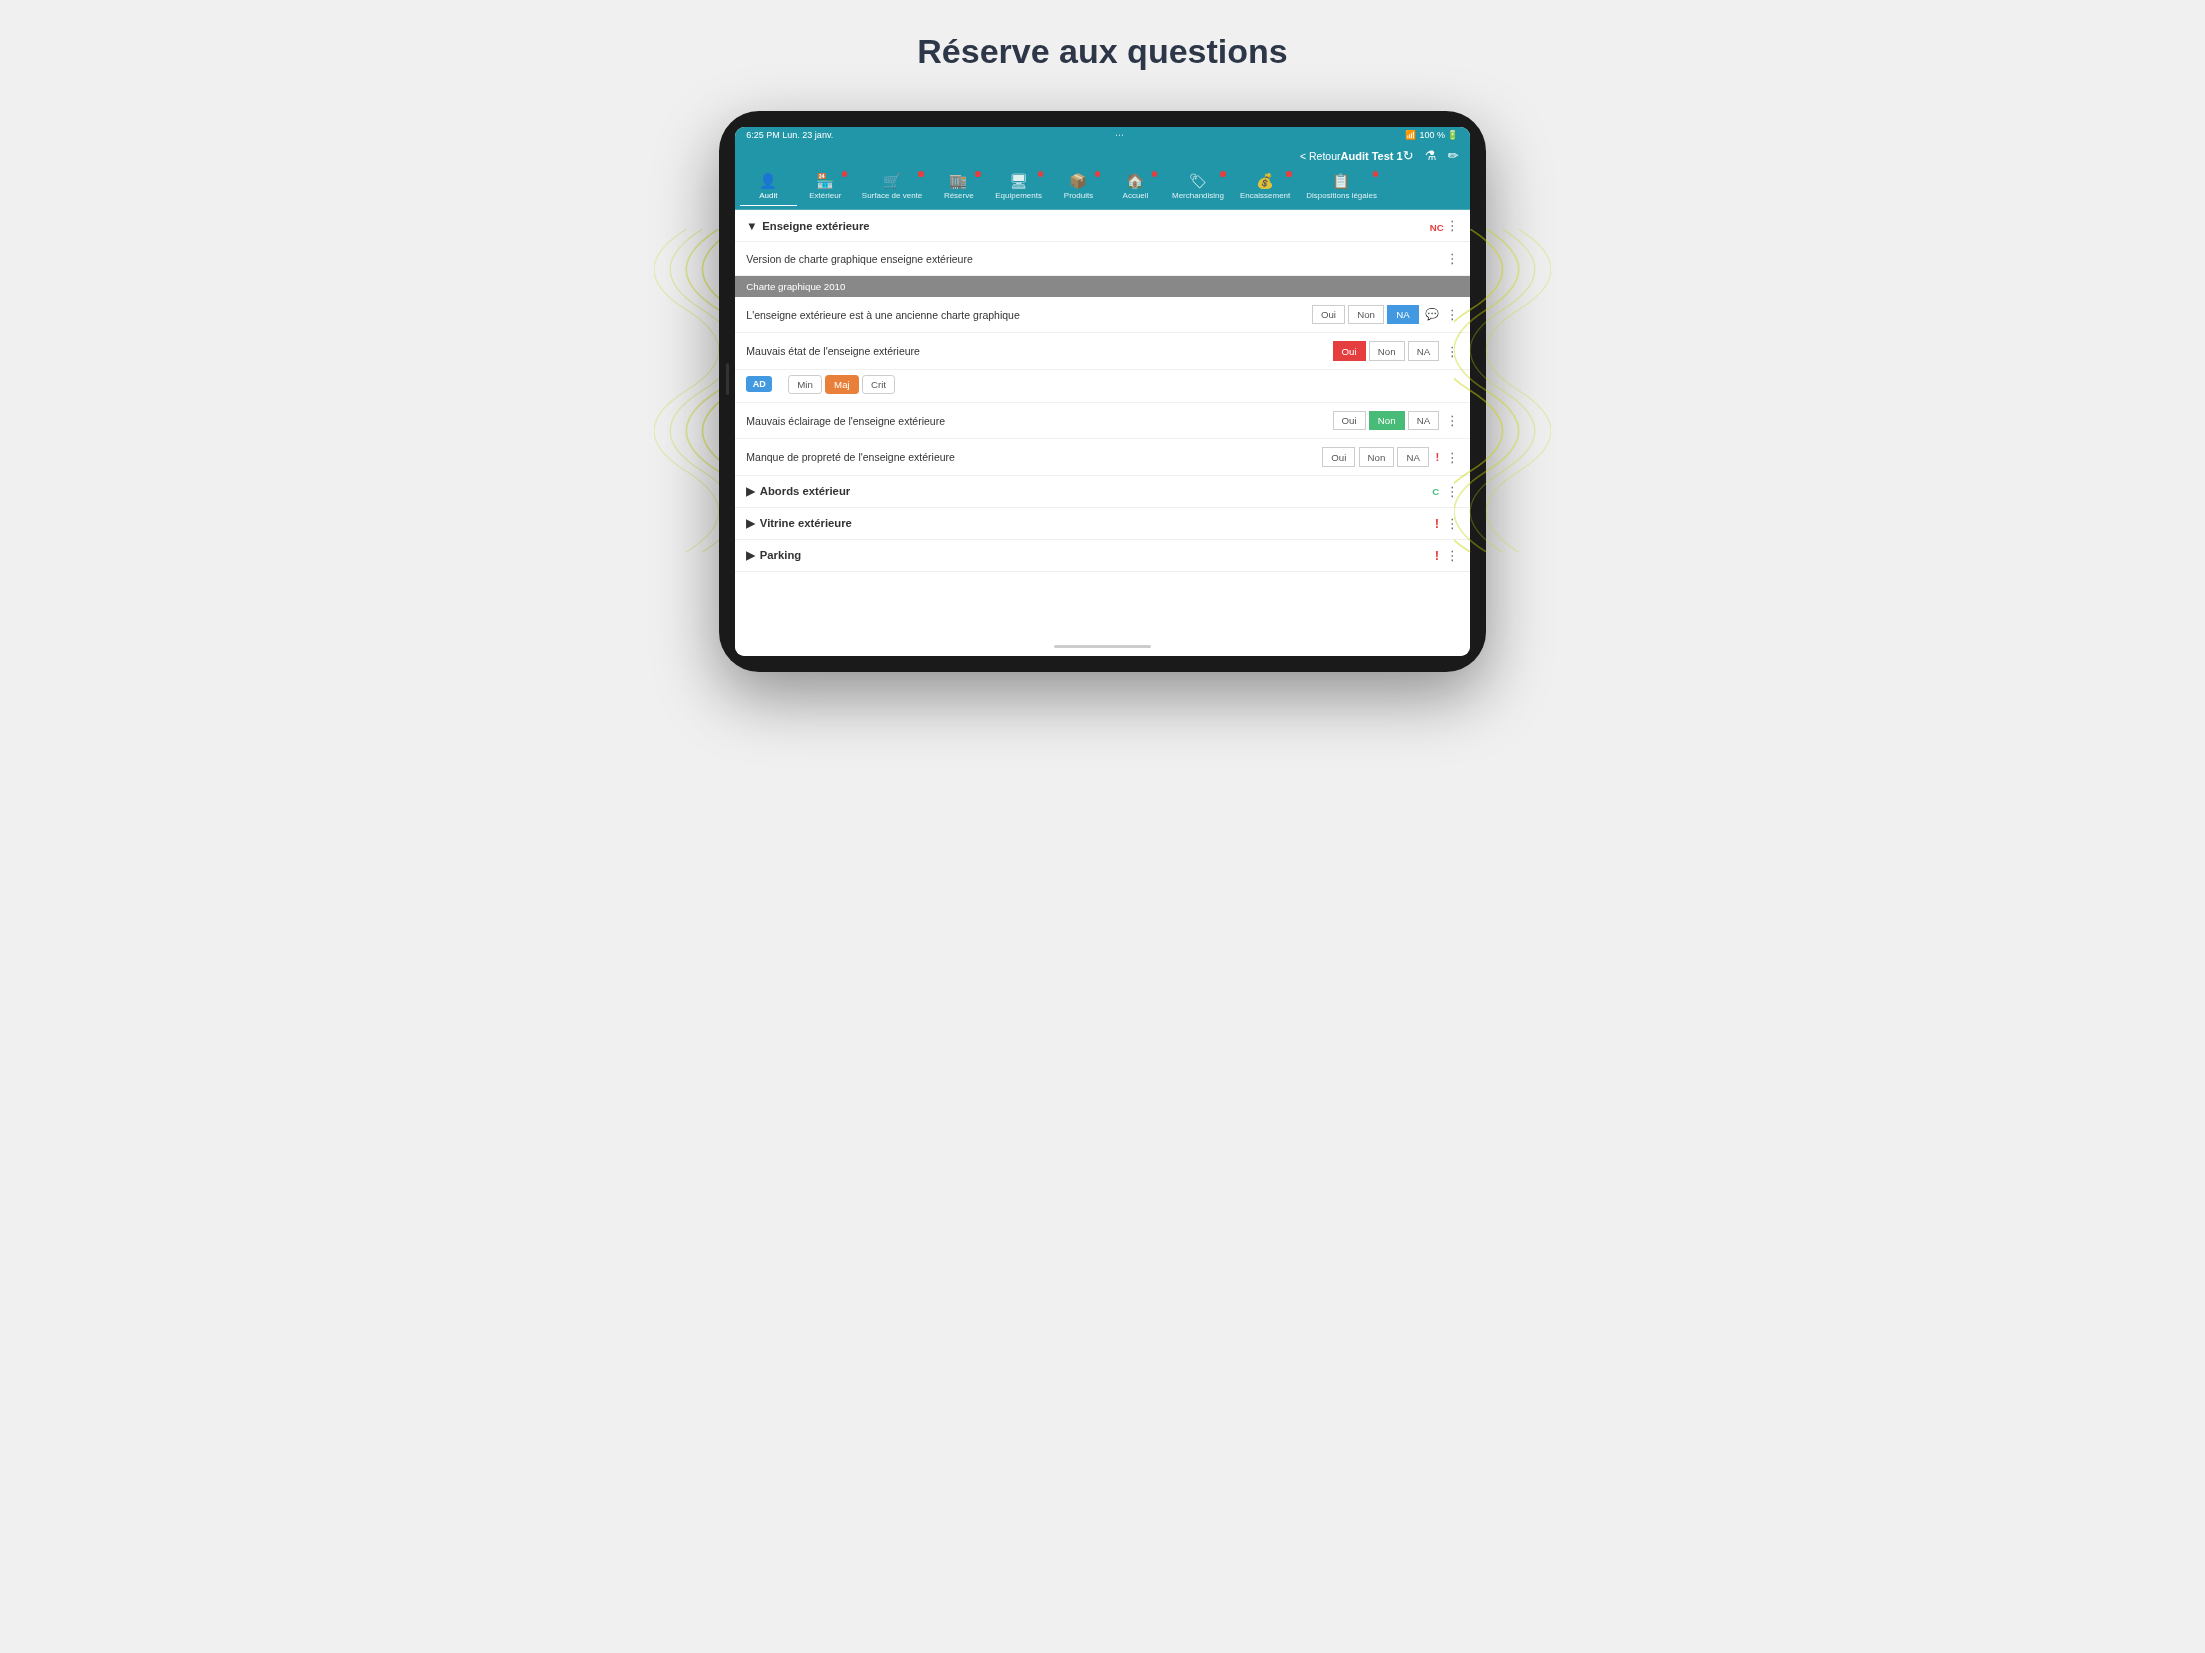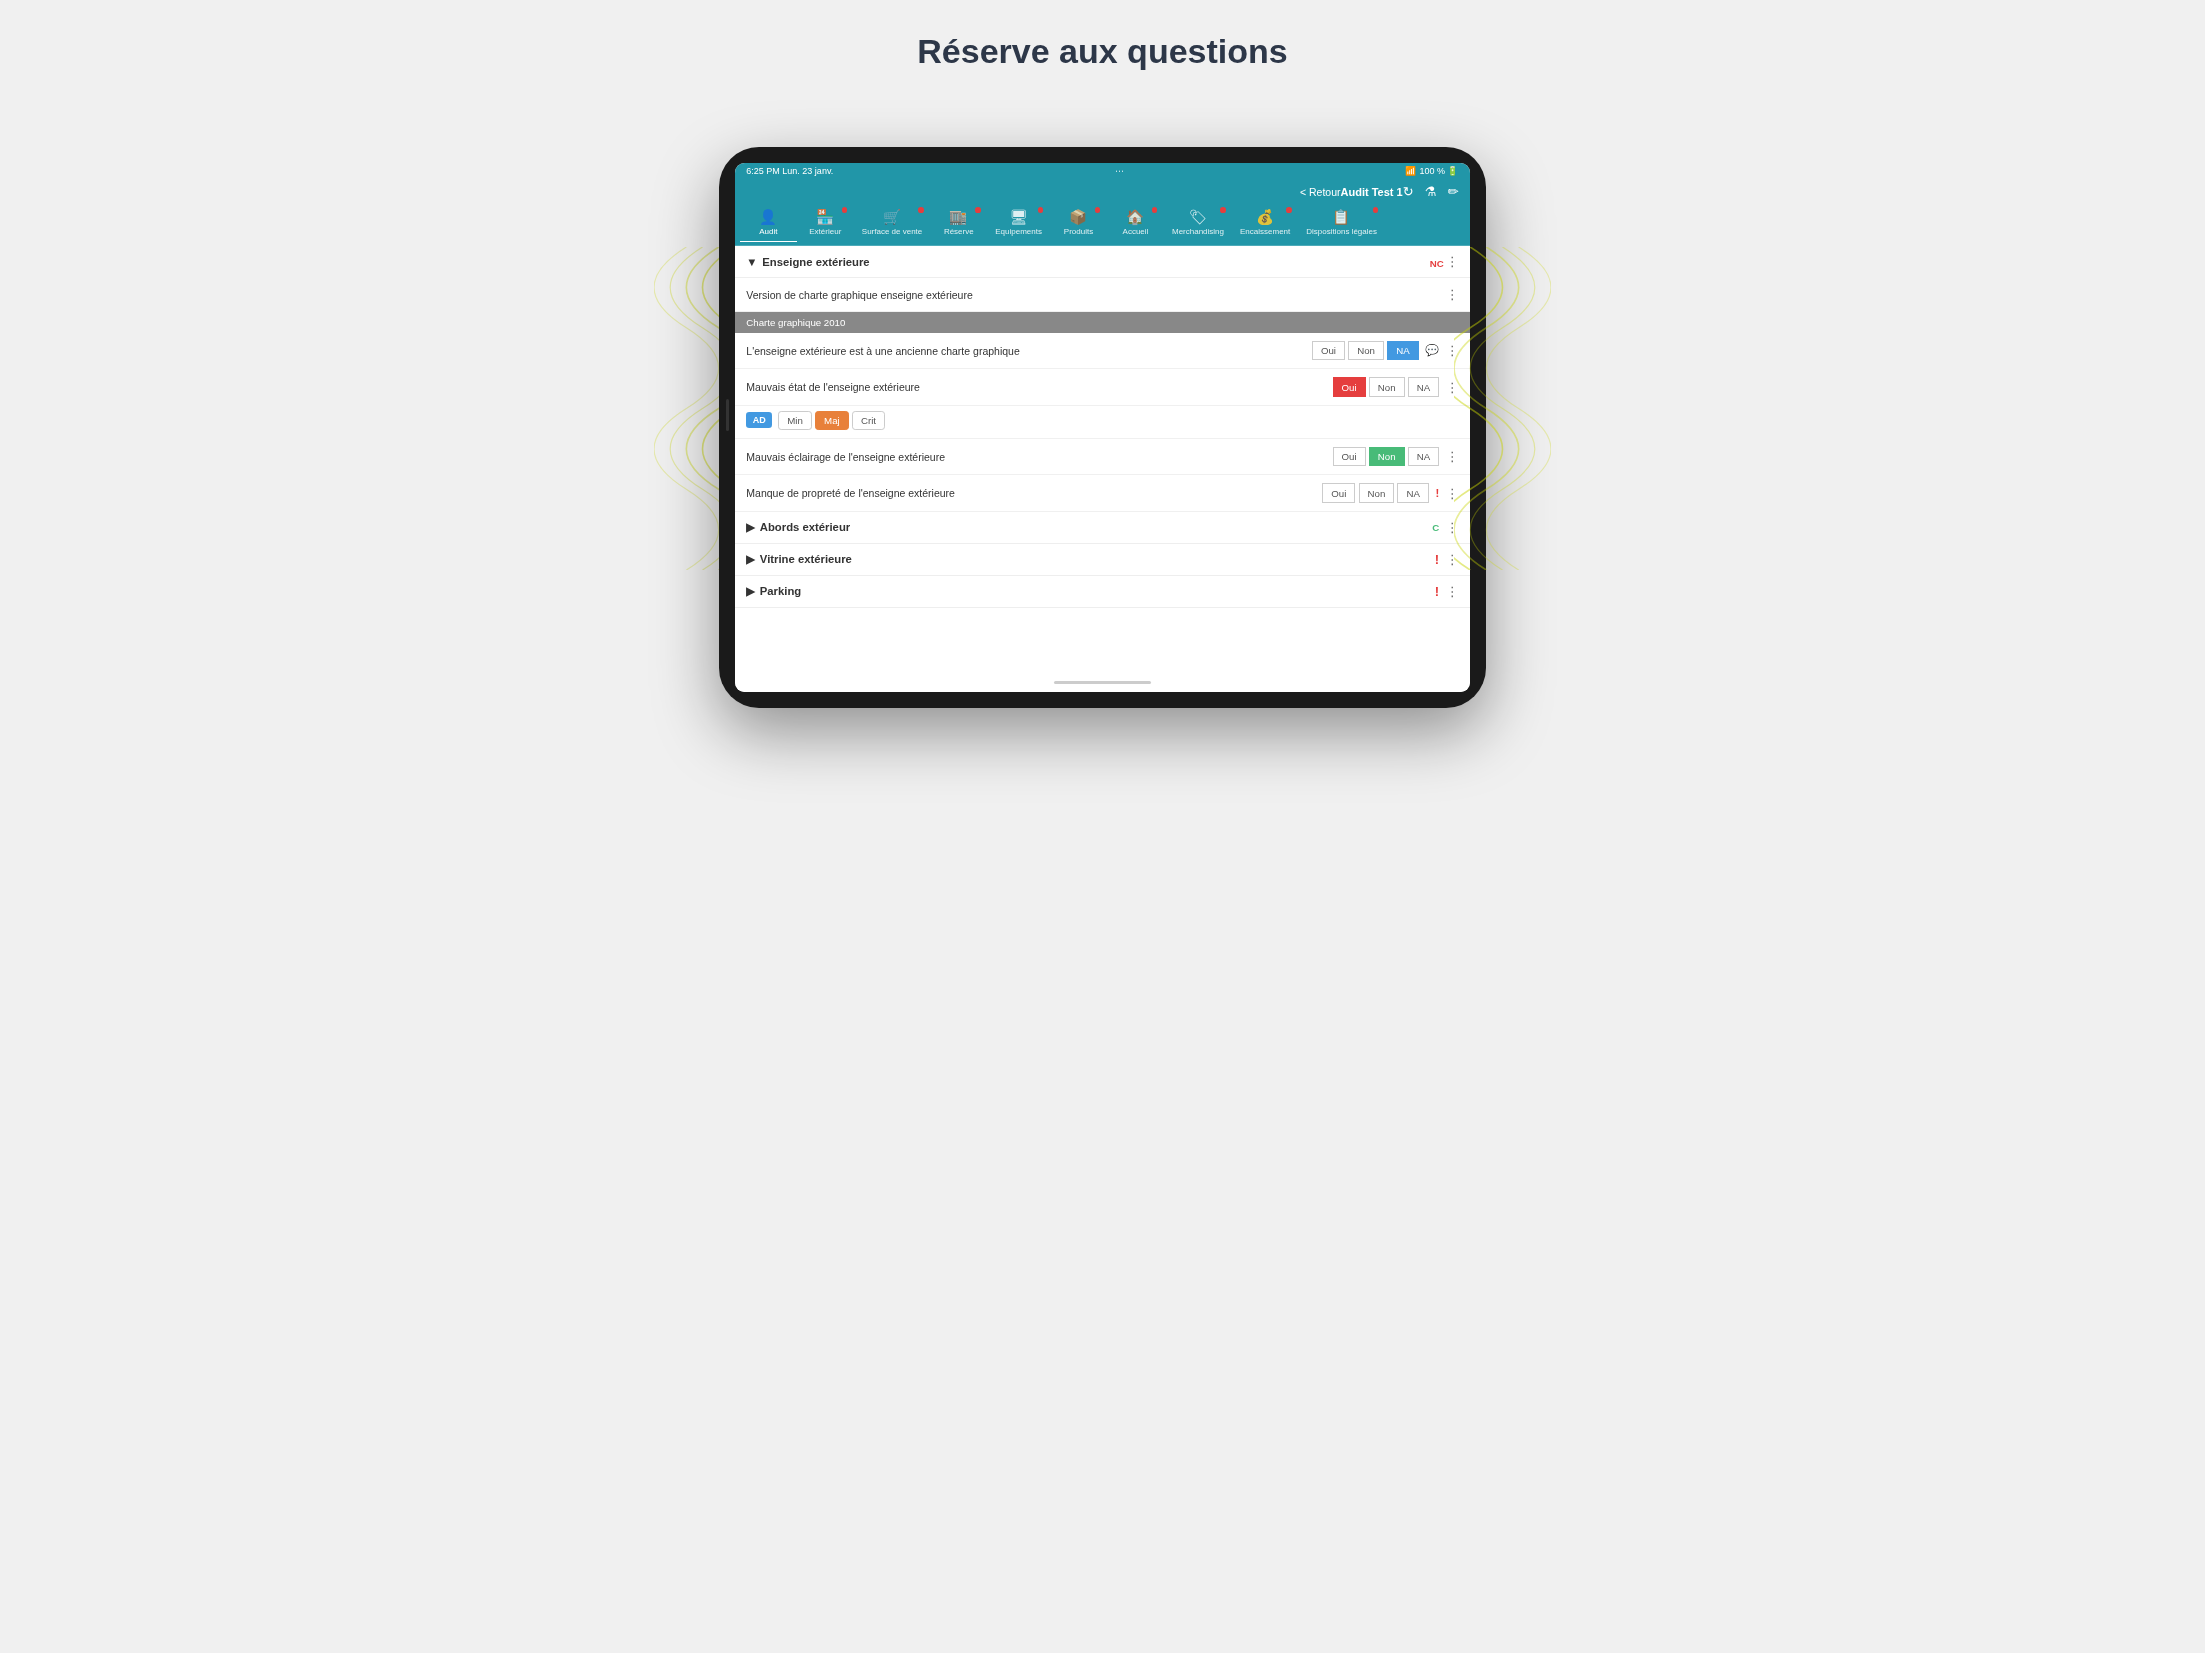--- a/index.html
+++ b/index.html
@@ -22,21 +22,20 @@
     }
 
     
     .ipad-frame {
       width: 767px;
       background: #1a1a1a;
       border-radius: 40px;
       padding: 16px;
       box-shadow: 0 24px 65px rgba(0,0,0,0.4);
       position: relative;
-      margin-top: 36px;
     }
 
     .ipad-screen {
       background: #fff;
       border-radius: 9.7px;
       overflow: hidden;
       position: relative;
     }
 
     
@@ -233,21 +232,21 @@
       font-size: 9.7px;
       color: white;
       font-weight: 500;
     }
 
     .severity-row {
       background: white;
       padding: 4.8px 11.3px 8px;
       display: flex;
       align-items: center;
-      gap: 6px;
+      gap: 16px;
       border-bottom: 0.8px solid #f0f0f0;
     }
 
     .severity-badge {
       background: #4299e1;
       color: white;
       padding: 3.2px 6.5px;
       border-radius: 3.2px;
       font-size: 9px;
       font-weight: 600;

